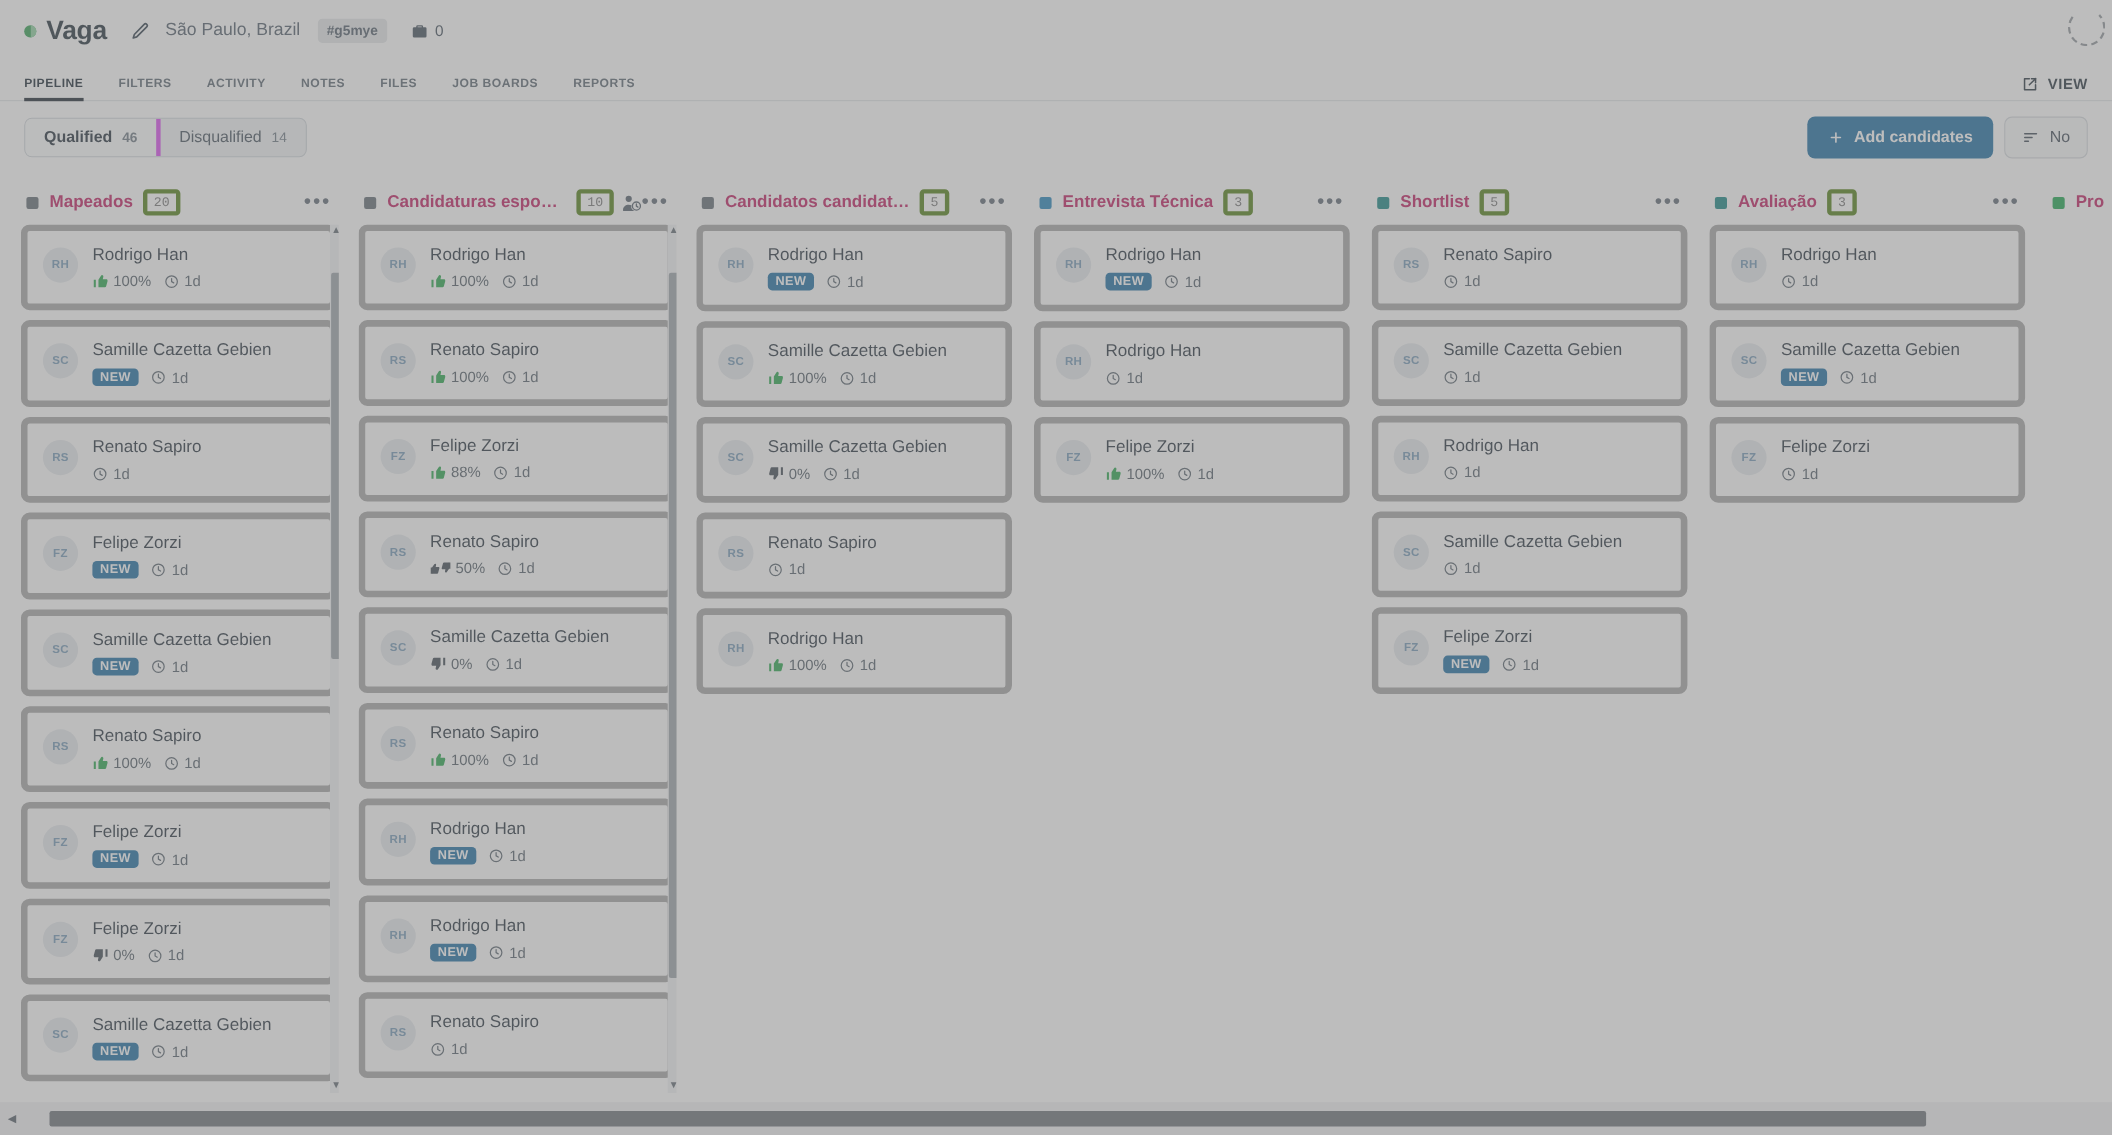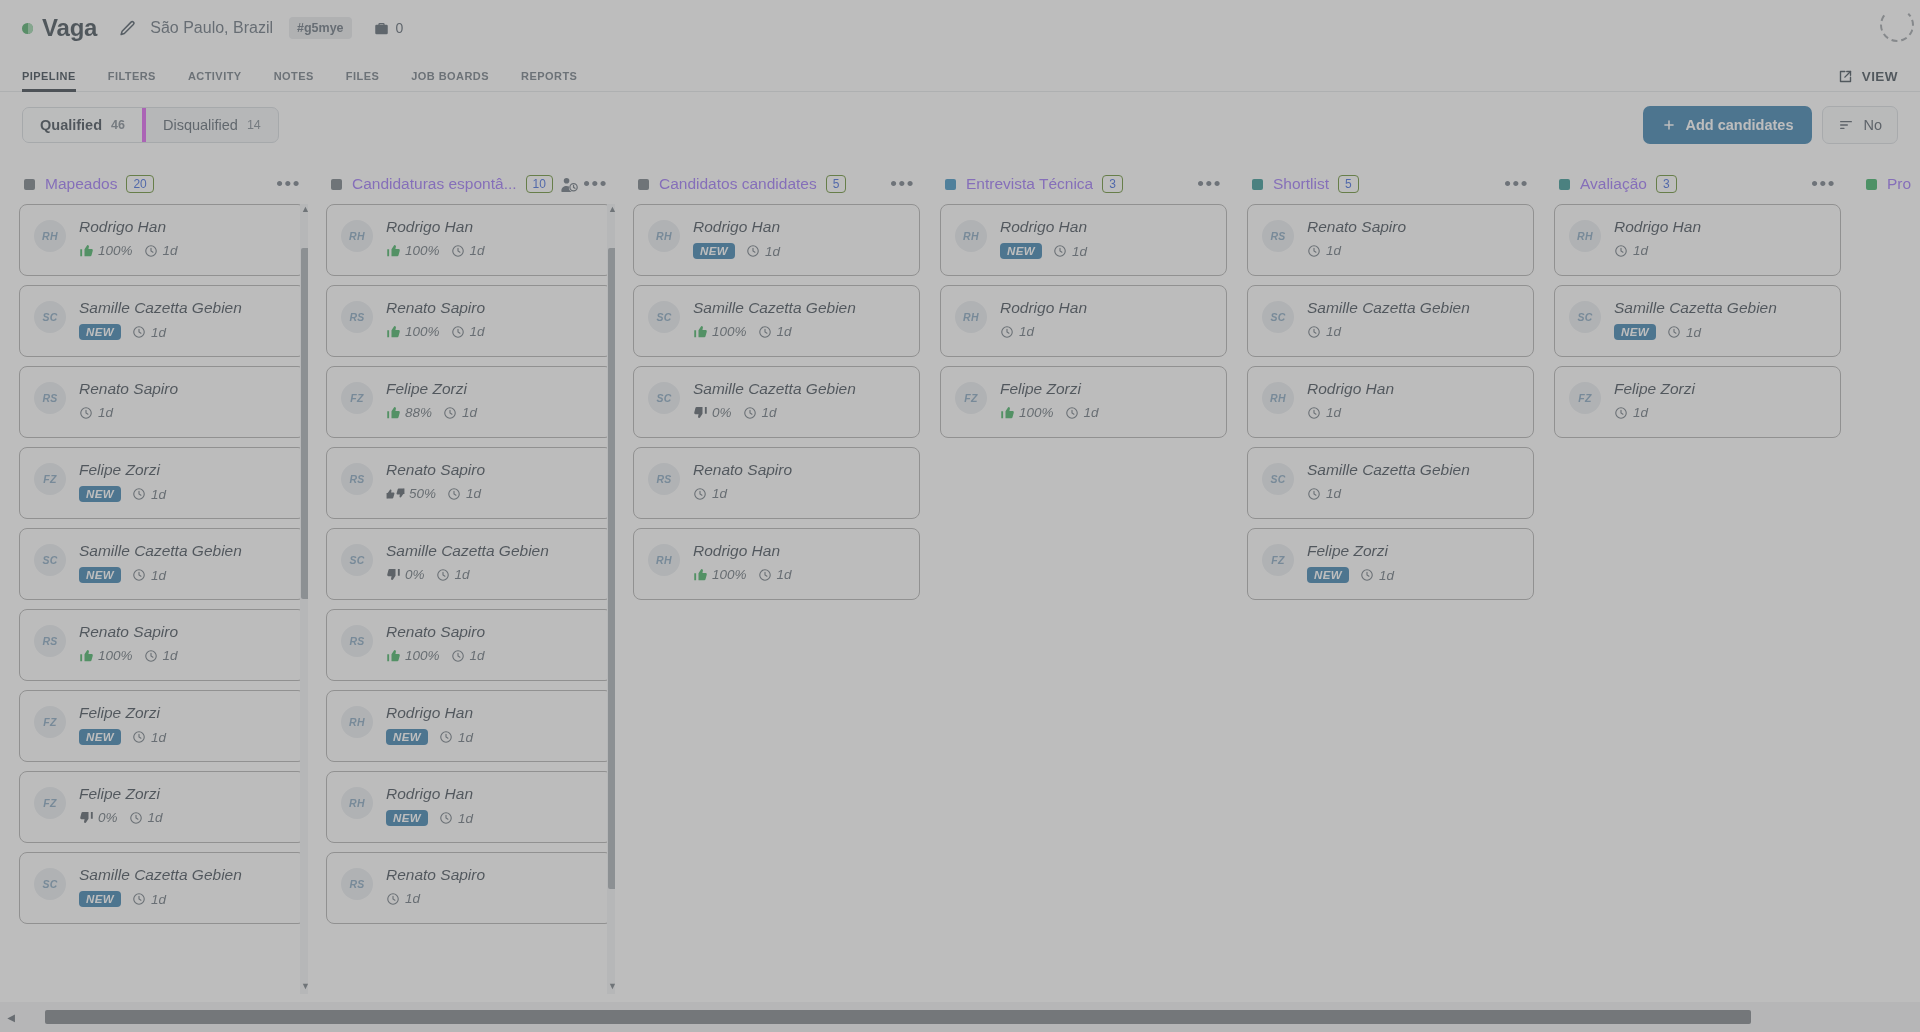--- a/index.html
+++ b/index.html
@@ -149,55 +149,55 @@
   .col-header {
     display: flex; align-items: center;
     height: 40px; padding: 0 5px;
     flex: 0 0 auto;
   }
   .col-marker {
     width: 11px; height: 11px; border-radius: 2px;
     margin-right: 10px; flex: 0 0 auto;
   }
   .col-title {
-    font-size: 15.5px; color: #8b5cf6; font-weight: 400;
+    font-size: 15.5px; color: #be185d; font-weight: 700;
     white-space: nowrap; overflow: hidden; text-overflow: ellipsis;
     max-width: 168px;
   }
   .col-count {
     margin-left: 9px;
-    border: 1px solid #4d7c0f; border-radius: 4px;
-    padding: 1px 6px; font-size: 12px; color: #1d4ed8;
+    border: 4px solid #4d7c0f; border-radius: 4px;
+    padding: 1px 6px; font-size: 12px; color: #737373;
     flex: 0 0 auto;
+    font-family: Liberation Mono, monospace;
   }
   .col-auto-icon { margin-left: 8px; display: flex; color: #4f5b67; }
   .col-dots {
     margin-left: auto; color: #5a6571;
     font-size: 19px; letter-spacing: 1.6px; line-height: 10px;
     cursor: pointer; padding-right: 2px;
   }
 
   .col-body {
     flex: 1 1 auto;
     overflow: hidden;
     position: relative;
     padding-right: 2px;
   }
   .col-cards { display: flex; flex-direction: column; gap: 9px; }
 
   
   .card {
     background: #fdfdfd;
-    border: 1px solid #a3a3a3;
+    border: 6px solid #a3a3a3;
     border-radius: 8px;
     padding: 13px 14px;
     display: flex; align-items: flex-start; gap: 13px;
     cursor: pointer;
     min-height: 72px;
-    font-style: italic;
   }
   .avatar {
     width: 32px; height: 32px; border-radius: 50%;
     background: #e4e8ec; color: #6f95b3;
     display: flex; align-items: center; justify-content: center;
     font-size: 10.5px; font-weight: bold; letter-spacing: 0.3px;
     flex: 0 0 auto; margin-top: 2px;
   }
   .card-main { flex: 1 1 auto; min-width: 0; }
   .cand-name {

